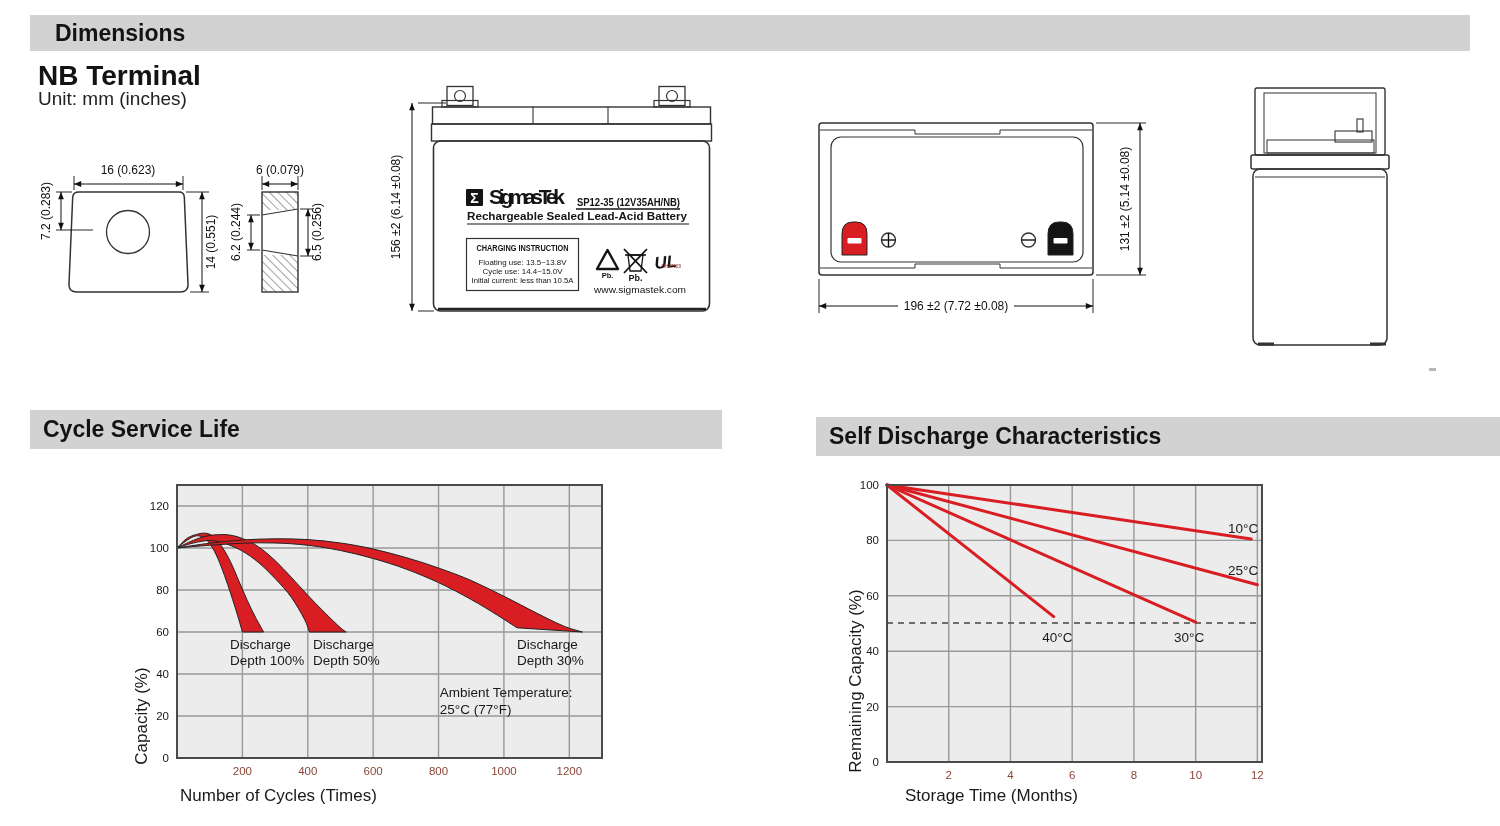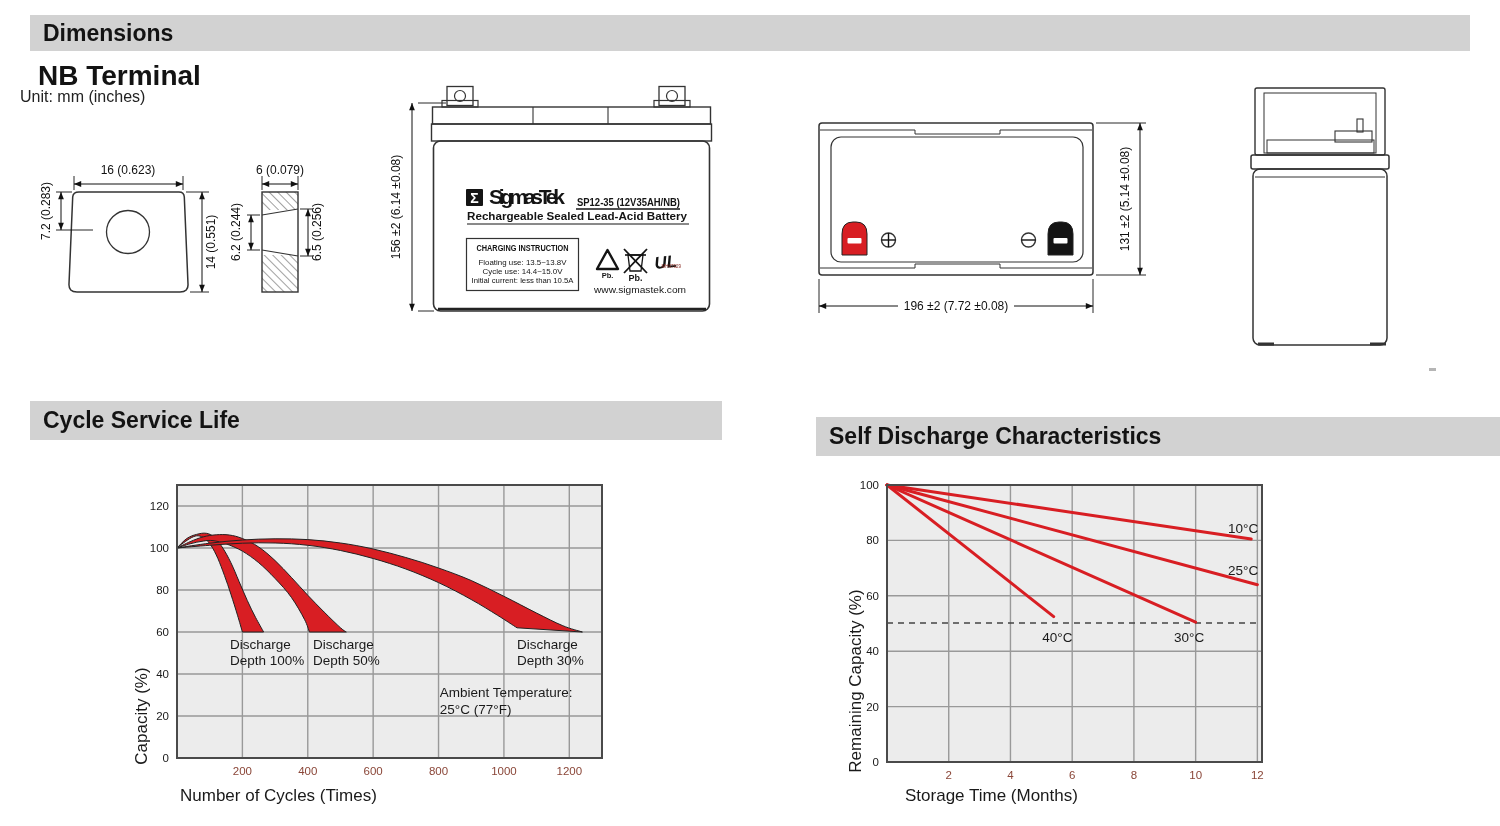--- a/index.html
+++ b/index.html
@@ -1,42 +1,42 @@
 <!DOCTYPE html>
 <html><head>
 <meta charset="utf-8">
 <style>
   html,body{margin:0;padding:0;background:#fff;}
   #page{position:relative;width:1500px;height:826px;background:#ffffff;overflow:hidden;
         font-family:"Liberation Sans",sans-serif;color:#111;}
   .bar{position:absolute;background:#d2d2d2;}
   .bar span{display:block;padding-left:13px;font-weight:bold;font-size:23px;color:#131313;}
-  #bar-dim span{line-height:36px;}
+  #bar-dim span{line-height:36px;margin-left:12px;}
   #bar-cycle span,#bar-self span{line-height:39px;}
   .subhead{position:absolute;left:38px;font-weight:bold;font-size:28px;color:#131313;}
-  .unitline{position:absolute;left:20px;font-size:16px;color:#222;}
+  .unitline{position:absolute;left:38px;font-size:19px;color:#222;}
   svg{position:absolute;left:0;top:0;font-family:"Liberation Sans",sans-serif;}
   .dim{stroke:#111;stroke-width:1;}
   .ext{stroke:#111;stroke-width:0.9;}
   .oln{stroke:#333;fill:none;}
   .dimtxt{font-size:12px;fill:#111;}
   .artifact{position:absolute;background:#b5b5b5;}
 </style>
 </head>
 <body>
 
 <div id="page">
 
   <div class="bar" id="bar-dim" style="left:30px;top:15px;width:1440px;height:36px">
     <span>Dimensions</span>
   </div>
   <div class="subhead" style="top:60px">NB Terminal</div>
   <div class="unitline" style="top:88px">Unit: mm (inches)</div>
 
-  <div class="bar" id="bar-cycle" style="left:30px;top:401px;width:692px;height:39px">
+  <div class="bar" id="bar-cycle" style="left:30px;top:410px;width:692px;height:39px">
     <span>Cycle Service Life</span>
   </div>
   <div class="bar" id="bar-self" style="left:816px;top:417px;width:861px;height:39px">
     <span>Self Discharge Characteristics</span>
   </div>
 
   <div class="artifact" style="left:1429px;top:368px;width:7px;height:3px"></div>
 
   <svg width="1500" height="826" viewBox="0 0 1500 826">
     <defs>

